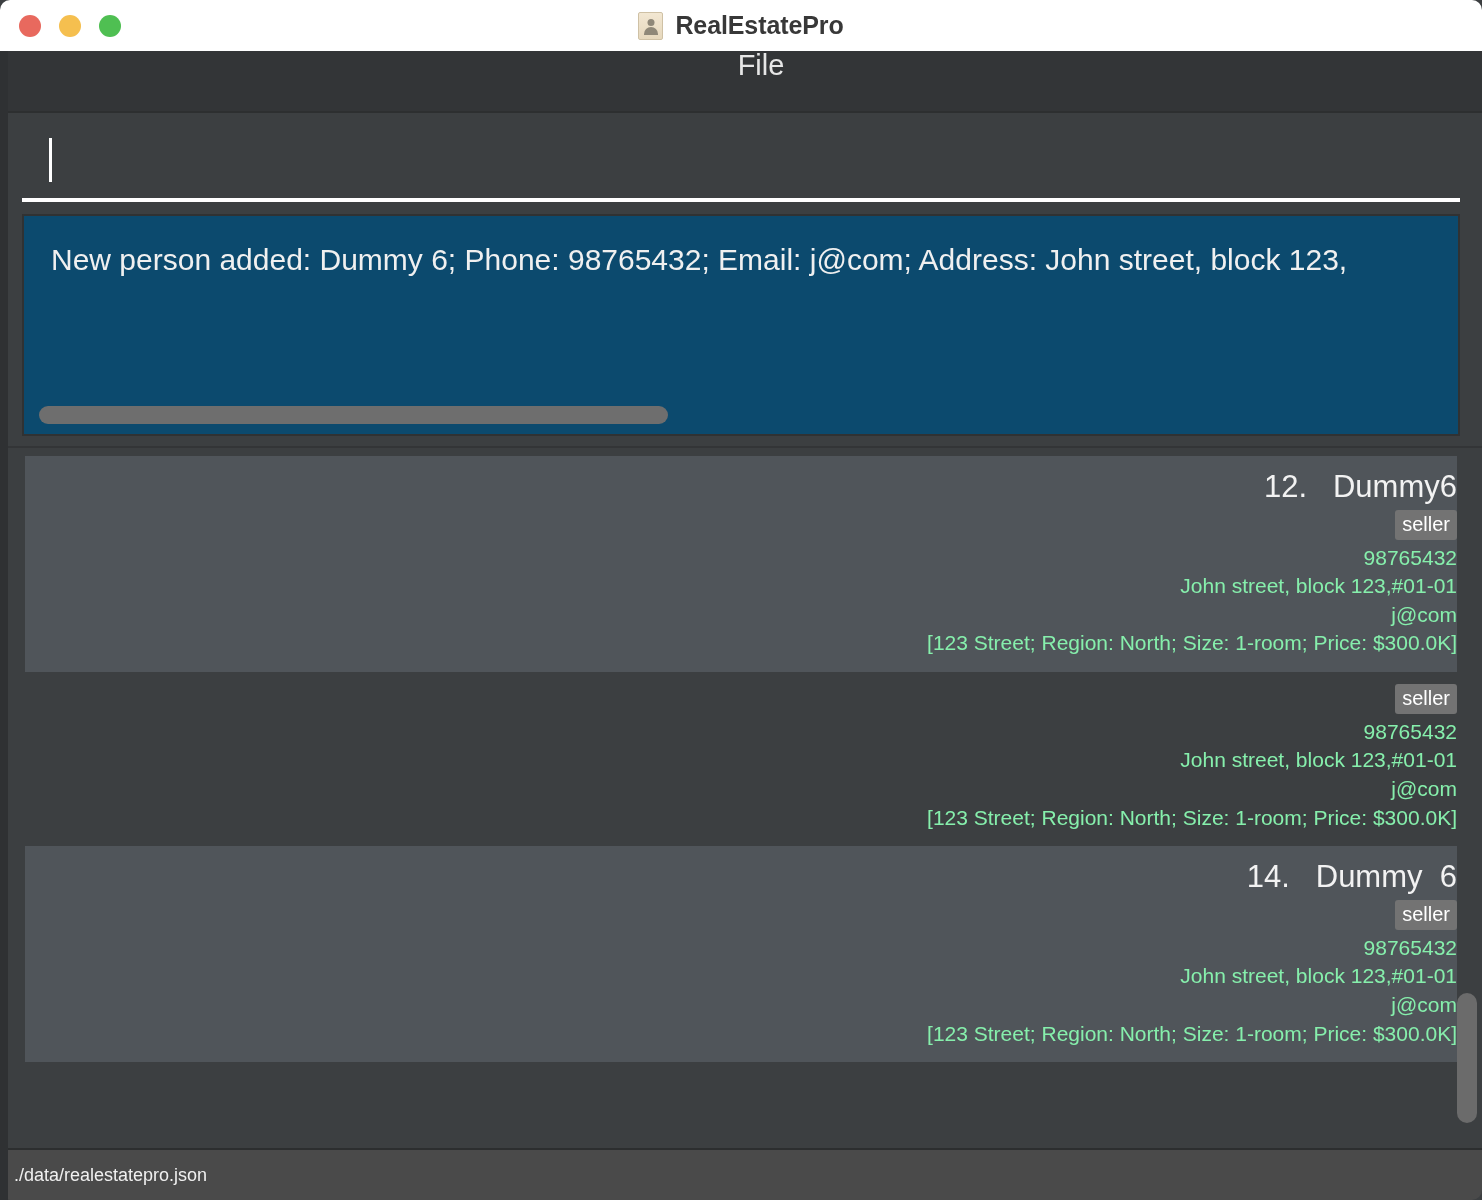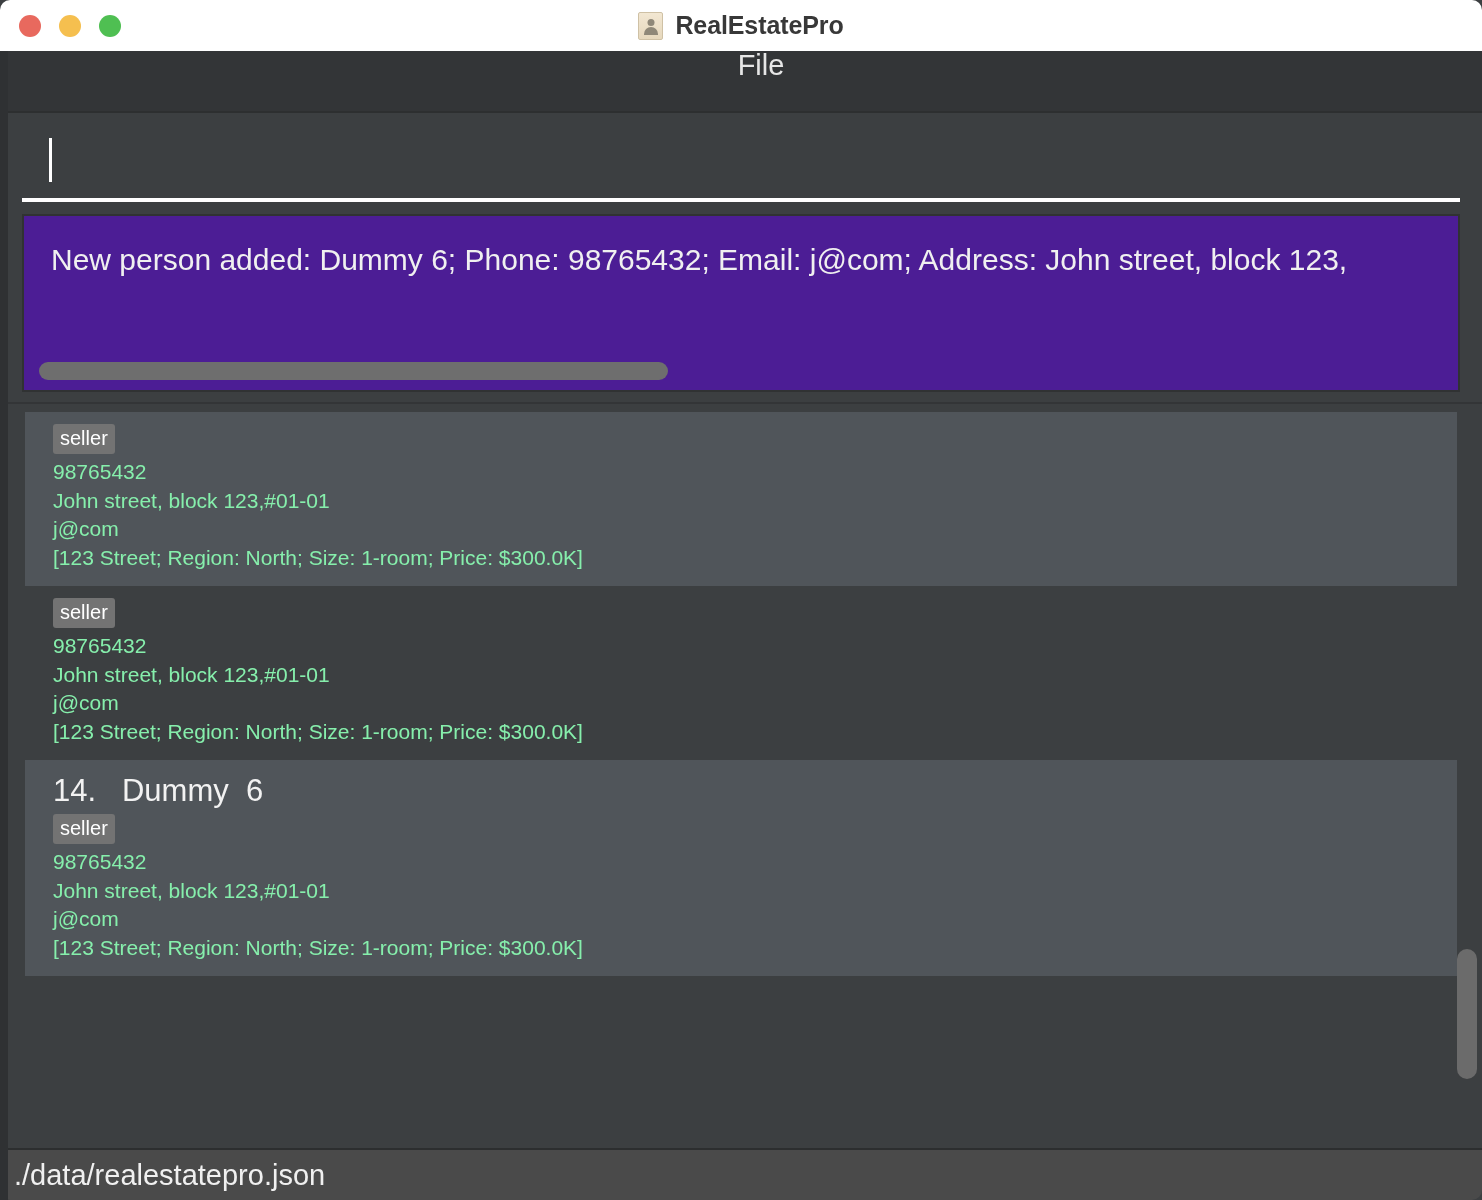--- a/index.html
+++ b/index.html
@@ -1,15 +1,15 @@
 <!DOCTYPE html>
 <html><head>
 <meta charset="utf-8">
 <style>
-  * { box-sizing: border-box; margin: 0; padding: 0; }
+  * { box-sizing: border-box; margin: 0; padding: 0; text-align: right; }
 
   html, body {
     width: 1482px;
     height: 1200px;
     background: #2b2b2b;
     font-family: "Liberation Sans", sans-serif;
     overflow: hidden;
   }
 
   .window {
@@ -144,22 +144,22 @@
   }
 
   
   .result-outer {
     padding: 12px 22px 10px 22px;
     background: #3c3f41;
     flex-shrink: 0;
   }
   .result-box {
     position: relative;
-    height: 178px;
-    background: #4c1d95;
+    height: 222px;
+    background: #0c4a6e;
     border: 2px solid #303233;
     overflow: hidden;
   }
   .result-text {
     position: absolute;
     left: 27px;
     top: 26px;
     white-space: nowrap;
     font-size: 30px;
     color: #f0f0f0;
@@ -239,21 +239,21 @@
   
   .statusbar {
     height: 52px;
     min-height: 52px;
     background: #4a4a4a;
     border-top: 2px solid #2c2e2f;
     display: flex;
     align-items: center;
     padding-left: 14px;
     color: #f0f0f0;
-    font-size: 29px;
+    font-size: 18px;
     flex-shrink: 0;
     border-bottom-left-radius: 10px;
     border-bottom-right-radius: 10px;
   }
 
   
   .edge-strip {
     position: absolute;
     left: 0;
     top: 51px;
@@ -298,20 +298,21 @@
       <div class="hscroll-track">
         <div class="hscroll-thumb"></div>
       </div>
     </div>
   </div>
 
   <div class="list-outer">
     <div class="list-inner">
 
       <div class="person-card odd">
+        <div class="person-head">12.   Dummy6</div>
         <div><span class="badge">seller</span></div>
         <div class="person-line">98765432</div>
         <div class="person-line">John street, block 123,#01-01</div>
         <div class="person-line">j@com</div>
         <div class="person-line">[123 Street; Region: North; Size: 1-room; Price: $300.0K]</div>
       </div>
 
       <div class="person-card even">
         <div><span class="badge">seller</span></div>
         <div class="person-line">98765432</div>

